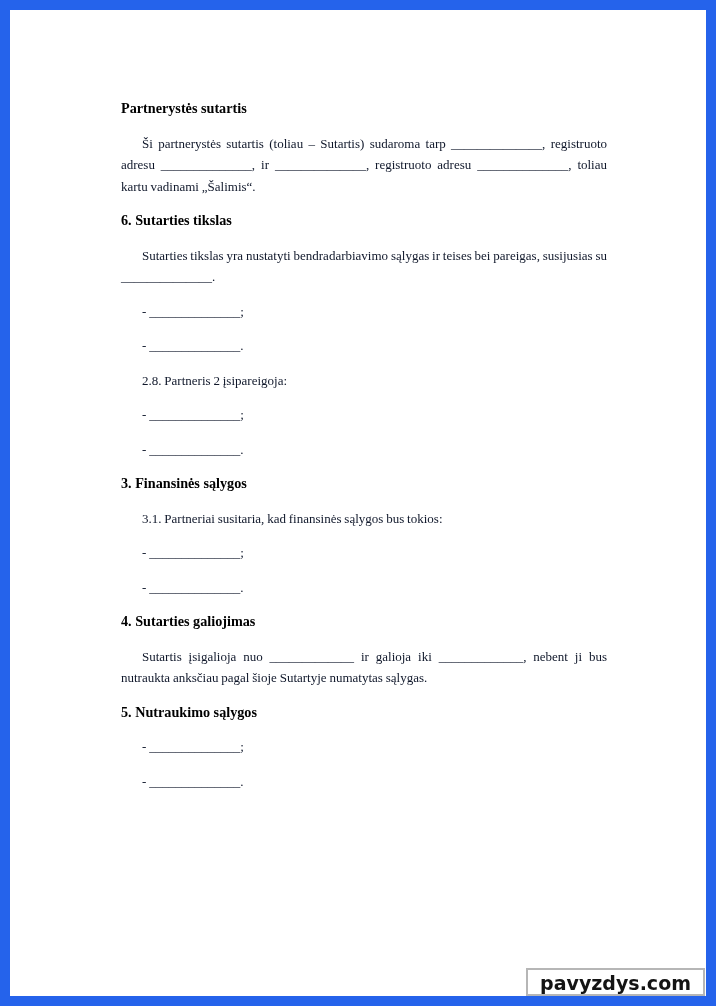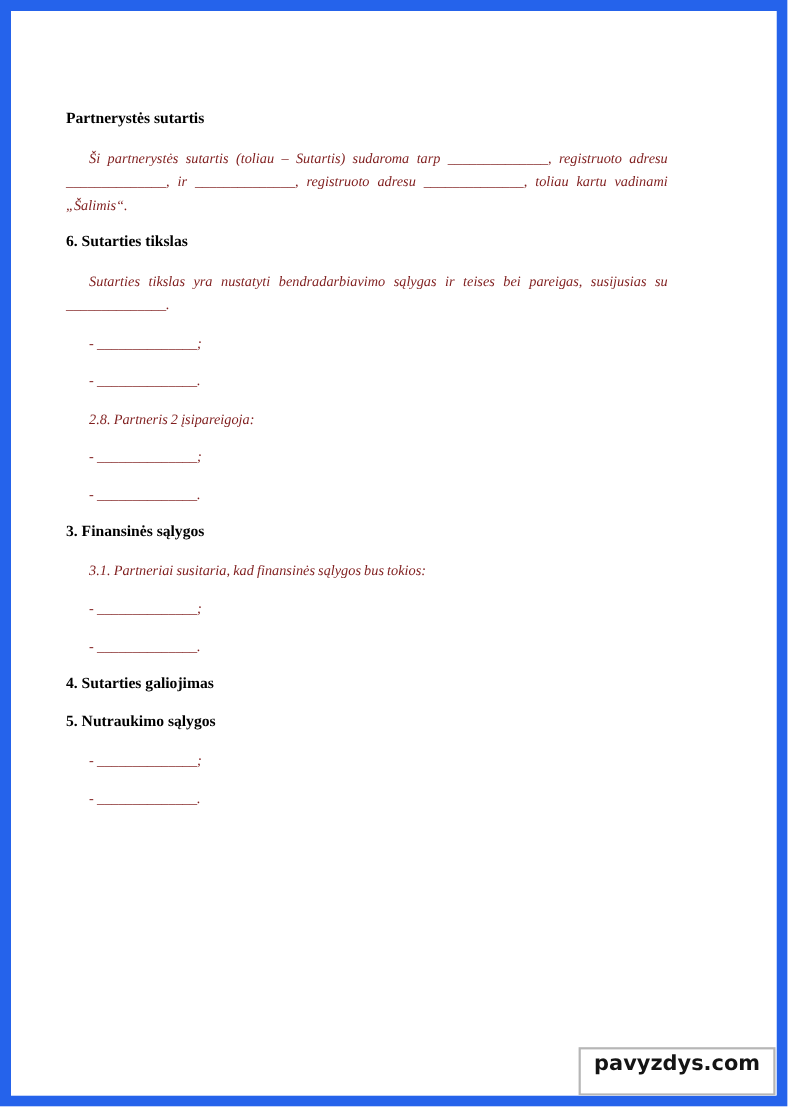--- a/index.html
+++ b/index.html
@@ -9,21 +9,21 @@
     box-sizing: border-box;
     background: #ffffff;
     border: 10px solid #2563EB;
     position: relative;
     overflow: hidden;
   }
   .page {
     box-sizing: border-box;
     width: 100%;
     height: 100%;
-    padding: 88px 99px 0 50px;
+    padding: 88px 99px 0 111px;
     background: #ffffff;
   }
   .doc-title {
     font-family: "Liberation Serif", serif;
     font-size: 14.2px;
     font-weight: bold;
     color: #000;
     line-height: 21.5px;
     margin: 0 0 13px 0;
     text-align: left;
@@ -33,35 +33,34 @@
     font-size: 14.2px;
     font-weight: bold;
     color: #000;
     line-height: 21.5px;
     margin: 0 0 13px 0;
     text-align: left;
   }
   .para {
     font-family: "Liberation Serif", serif;
     font-size: 13px;
-    color: #7f1d1d;
+    color: #0f172a;
     line-height: 21.5px;
     margin: 0 0 13px 0;
     text-align: justify;
     text-indent: 21px;
     word-spacing: -0.4px;
-    font-style: italic;
   }
   .badge {
     position: absolute;
     right: 1px;
     bottom: 0px;
     background: #ffffff;
     border: 2px solid #b6b6b6;
-    padding: 2px 12px 16px 12px;
+    padding: 2px 12px 0 12px;
     font-family: "DejaVu Sans", sans-serif;
     font-weight: bold;
     font-size: 19px;
     color: #141414;
     white-space: nowrap;
   }
 </style>
 </head>
 <body>
 
@@ -80,20 +79,21 @@
     <p class="para">2.8. Partneris 2 įsipareigoja:</p>
     <p class="para">- ______________;</p>
     <p class="para">- ______________.</p>
 
     <h2 class="section-heading">3. Finansinės sąlygos</h2>
     <p class="para">3.1. Partneriai susitaria, kad finansinės sąlygos bus tokios:</p>
     <p class="para">- ______________;</p>
     <p class="para">- ______________.</p>
 
     <h2 class="section-heading">4. Sutarties galiojimas</h2>
+    <p class="para">Sutartis įsigalioja nuo _____________ ir galioja iki _____________, nebent ji bus nutraukta anksčiau pagal šioje Sutartyje numatytas sąlygas.</p>
 
     <h2 class="section-heading">5. Nutraukimo sąlygos</h2>
     <p class="para">- ______________;</p>
     <p class="para">- ______________.</p>
 
   </div>
 
   <div class="badge">pavyzdys.com</div>
 </div>
 

